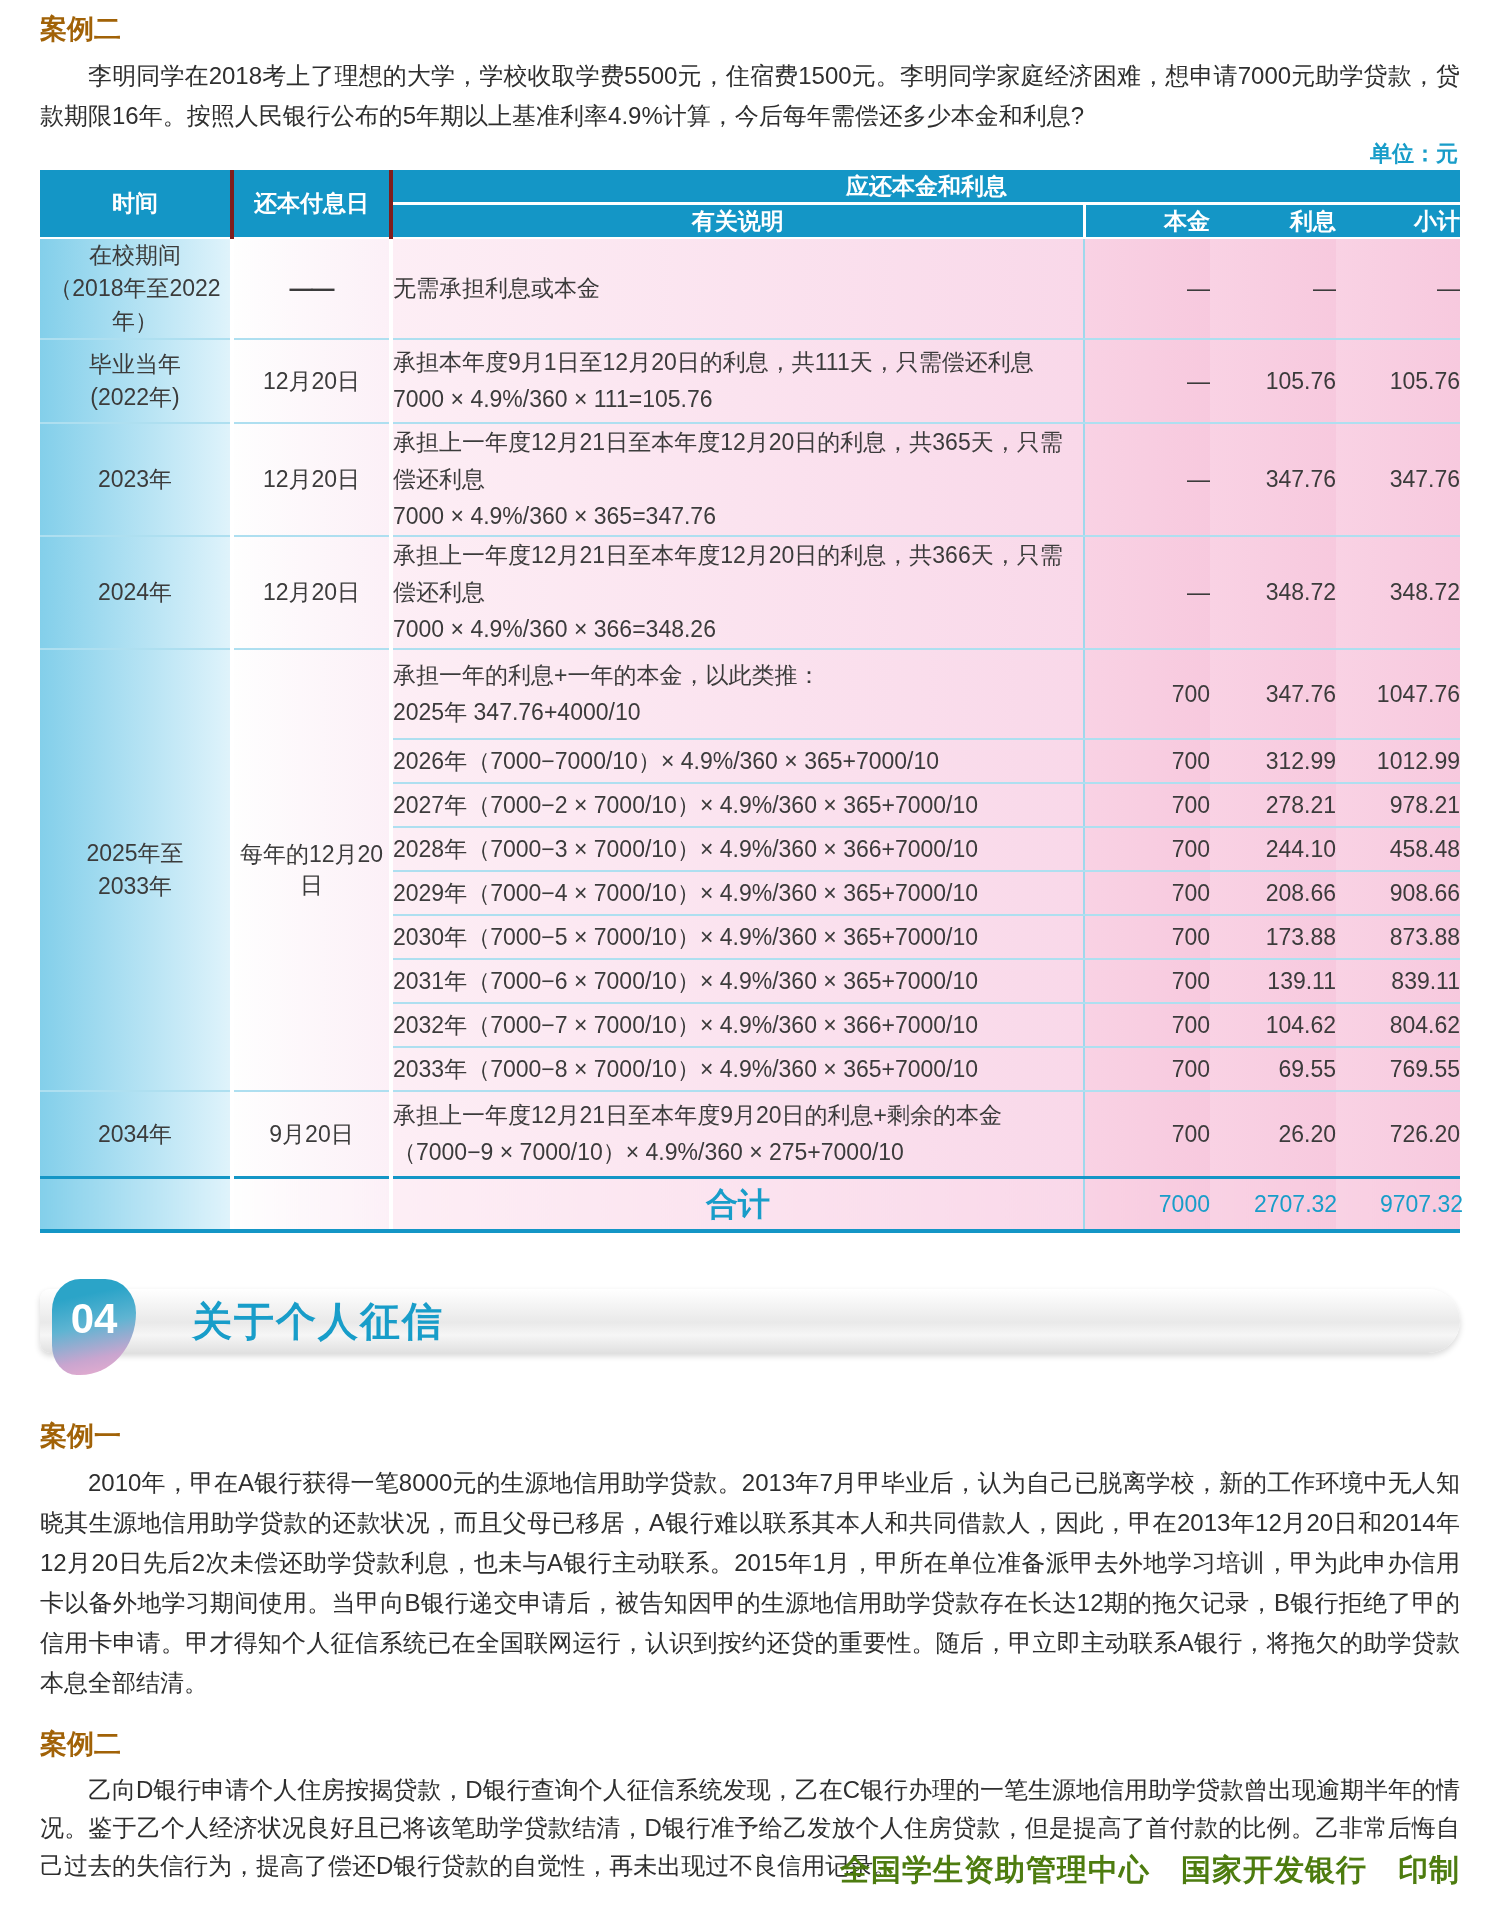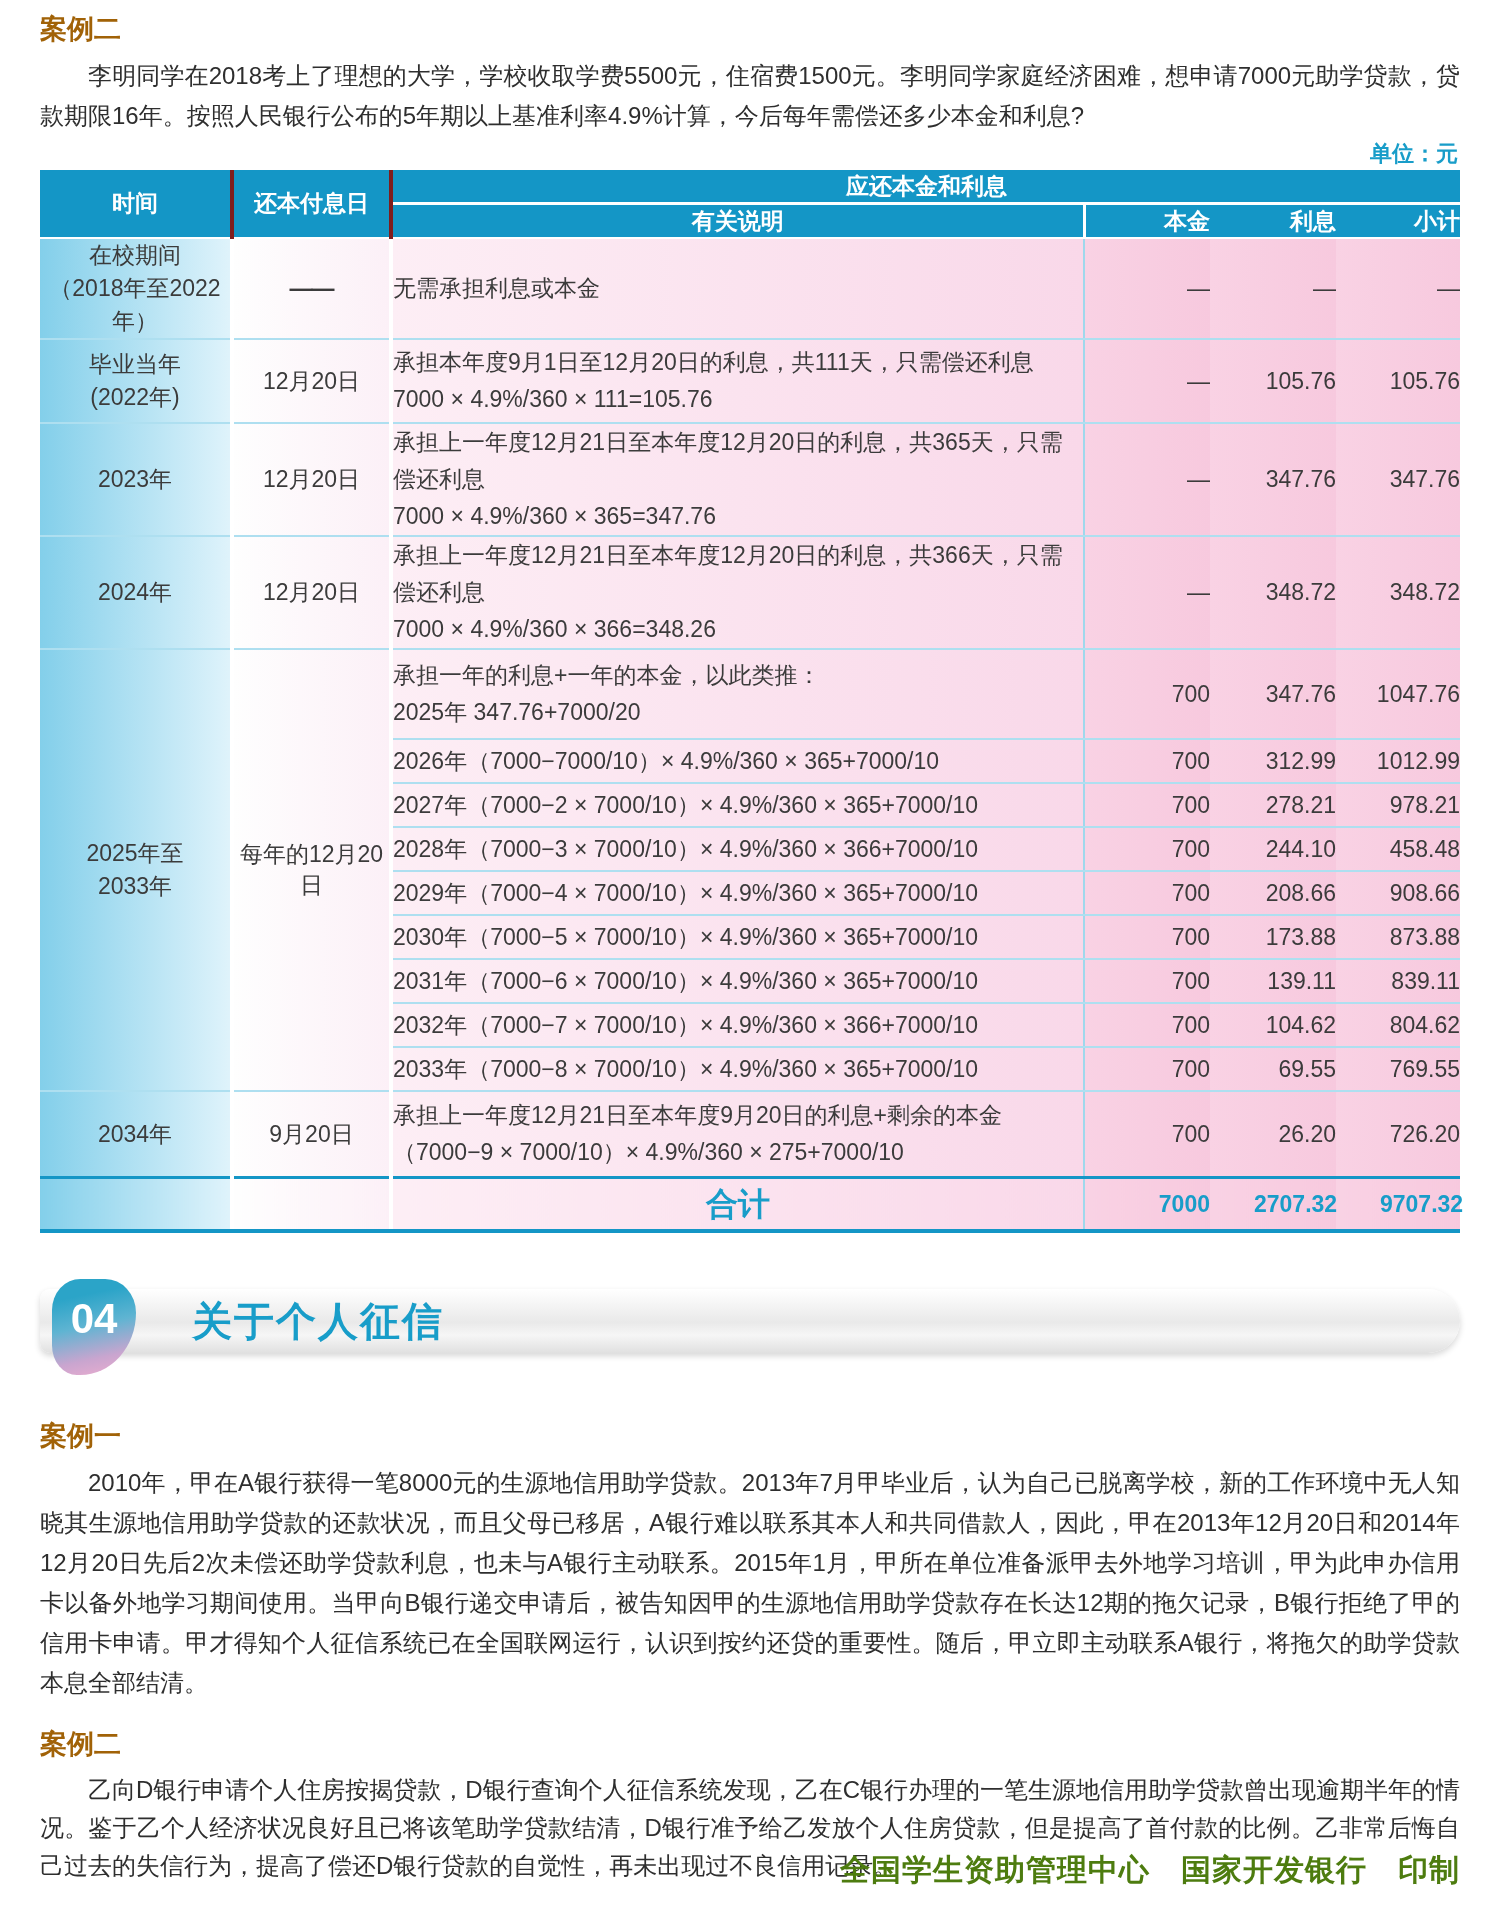--- a/index.html
+++ b/index.html
@@ -36,21 +36,21 @@
 
   tr.r1>td{height:70px;}
   tr.r2>td{height:82px;}
   tr.r3>td{height:74px;}
   tr.r4>td{height:74px;}
   tr.ga>td{height:88px;}
   tr.gs>td{height:42px;}
   tr.r34>td{height:84px;}
   tr.total>td{height:50px;border-top:3px solid #1496c6;border-bottom:4px solid #1496c6;}
   tr.total td.desc{text-align:center;padding:0;color:#189dc9;font-weight:bold;font-size:32px;}
-  tr.total td.num{color:#189dc9;font-weight:bold;padding-left:44px;}
+  tr.total td.num{color:#189dc9;font-weight:normal;padding-left:44px;}
 
   
   .section-bar{position:relative;margin-top:56px;height:64px;width:1420px;}
   .bar-bg{position:absolute;left:0;top:0;width:100%;height:64px;
     background:linear-gradient(180deg,#ffffff 0%,#e9e9e9 52%,#f6f6f6 72%,#e0e0e0 100%);
     border-radius:10px 32px 32px 10px;box-shadow:0 3px 6px rgba(0,0,0,.16);}
   .badge{position:absolute;left:12px;top:-10px;width:84px;height:96px;
     background:linear-gradient(168deg,#2ba4c8 20%,#5fb4d2 48%,#c9a5cf 78%,#e7accf 96%);
     border-radius:48% 52% 94% 42% / 46% 50% 92% 44%;
     display:flex;align-items:center;justify-content:center;
@@ -152,21 +152,21 @@
         <td class="num">348.72</td>
       </tr>
       <tr class="ga">
         <td class="time" rowspan="9">
           <div>2025年至</div>
           <div>2033年</div>
         </td>
         <td class="date" rowspan="9">每年的12月20日</td>
         <td class="desc">
           <div>承担一年的利息+一年的本金，以此类推：</div>
-          <div>2025年 347.76+7000/20</div>
+          <div>2025年 347.76+4000/10</div>
         </td>
         <td class="num">700</td>
         <td class="num">347.76</td>
         <td class="num">1047.76</td>
       </tr>
       <tr class="gs">
         <td class="desc">2026年（7000−7000/10）× 4.9%/360 × 365+7000/10</td>
         <td class="num">700</td>
         <td class="num">312.99</td>
         <td class="num">1012.99</td>

